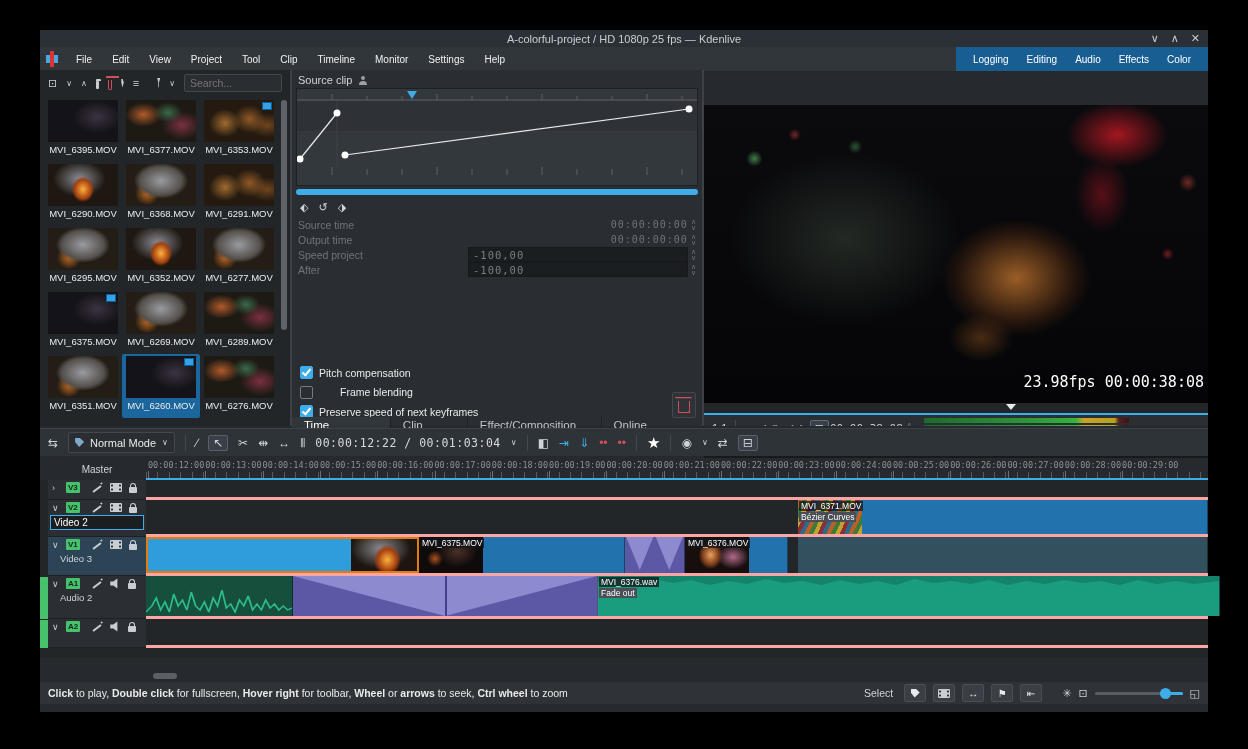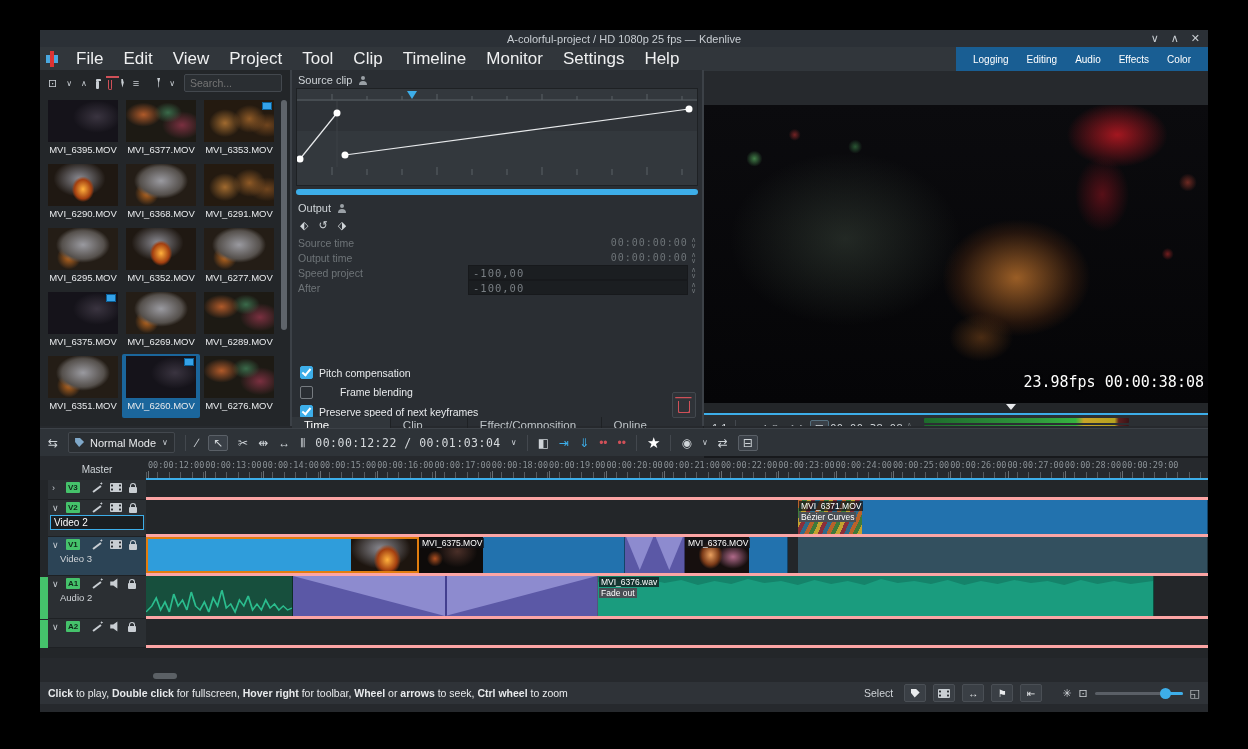--- a/index.html
+++ b/index.html
@@ -8,21 +8,21 @@
   #win{position:absolute;left:40px;top:30px;width:1168px;height:682px;background:#26292d;}
   
   #titlebar{position:absolute;left:0;top:0;width:100%;height:17px;background:#2b3036;color:#c8cdd2;
     font-size:11px;display:flex;align-items:center;justify-content:center;}
   #winbtns{position:absolute;right:8px;top:2px;display:flex;gap:12px;color:#c8cdd2;font-size:11px;}
   #menubar{position:absolute;left:0;top:17px;width:100%;height:24px;background:#31363b;display:flex;align-items:center;}
   #appicon{width:16px;height:16px;margin:0 6px 0 4px;background:
     linear-gradient(90deg,transparent 6px,#d33 6px,#d33 10px,transparent 10px),
     linear-gradient(#49a8e0 0 0) 2px 4px/5px 8px no-repeat,
     linear-gradient(#49a8e0 0 0) 9px 4px/5px 8px no-repeat;border-radius:2px;}
-  .menu-item{padding:0 10px;font-size:17px;color:#eff0f1;height:24px;display:flex;align-items:center;}
+  .menu-item{padding:0 10px;font-size:10px;color:#eff0f1;height:24px;display:flex;align-items:center;}
   #workspaces{position:absolute;right:0;top:17px;height:24px;background:#195e93;display:flex;align-items:center;padding:0 8px;}
   .ws-item{color:#fff;font-size:10px;padding:0 9px;}
   
   .panel{position:absolute;background:#232629;}
   .vsep{position:absolute;top:40px;width:2px;height:356px;background:#3c4147;}
   
   #bin{left:0;top:40px;width:250px;height:356px;}
   #bin-toolbar{height:26px;display:flex;align-items:center;gap:9px;padding:0 8px;color:#c9ced3;font-size:11px;}
   #bin-items{position:absolute;left:4px;top:28px;right:12px;bottom:18px;display:flex;flex-wrap:wrap;}
   .bin-item{width:78px;height:62px;display:flex;flex-direction:column;align-items:center;padding-top:2px;}
@@ -372,24 +372,20 @@
         <polyline points="3,70 40,24" fill="none" stroke="#e8eaec" stroke-width="1.2"></polyline>
         <polyline points="48,66 392,20" fill="none" stroke="#e8eaec" stroke-width="1.2"></polyline>
         <circle cx="3" cy="70" r="3.5" fill="#fff"></circle>
           <circle cx="40" cy="24" r="3.5" fill="#fff"></circle>
         <circle cx="48" cy="66" r="3.5" fill="#fff"></circle>
           <circle cx="392" cy="20" r="3.5" fill="#fff"></circle>
         <path d="M110 2 l10 0 l-5 8 z" fill="#3daee9"></path>
       </svg>
     </div>
     <div id="zoombar"></div>
-    <div class="remap-hd">
-      <span>Output</span>
-      <span class="i i-person"></span>
-    </div>
     <div class="kf-toolbar">
       <span class="kf-btn">⬖</span>
       <span class="kf-btn">↺</span>
       <span class="kf-btn">⬗</span>
     </div>
     <div>
 
     <div class="field-row">
           <span class="flabel">Source time</span>
           <span class="fval mono">00:00:00:00</span>
@@ -668,21 +664,21 @@
               <polyline fill="none" stroke="#2bbd8e" stroke-width="1.2" points="0,36 4,30 7,22 10,34 13,26 16,36 19,18 22,30 25,24 28,34 31,16 34,30 37,34 40,26 43,36 46,22 49,30 52,14 55,32 58,28 61,36 64,24 67,30 70,20 73,34 76,28 79,34 82,24 85,32 88,28 91,34 94,30 97,34 100,32"></polyline>
             </svg>
 
           <div class="clip-labels"></div>
         </div>
           <div class="clip mix-a" style="left: 147px; width: 305px;">
 
           <div class="mix-div"></div>
           <div class="clip-labels"></div>
         </div>
-          <div class="clip c-teal" style="left: 452px; width: 556px;">
+          <div class="clip c-teal" style="left: 452px; width: 622px;">
 
           <svg class="wave" viewBox="0 0 100 40" preserveAspectRatio="none">
               <path fill="#1a9c7e" d="M0,6 3,4 6,8 9,3 12,7 15,4 18,9 21,5 24,8 27,3 30,7 33,5 36,9 39,4 42,8 45,5 48,9 51,3 54,7 57,5 60,8 63,4 66,9 69,5 72,8 75,4 78,7 81,5 84,9 87,4 90,8 93,5 96,8 100,5 L100,40 0,40 Z"></path>
             </svg>
 
           <div class="clip-labels">
               <span class="chip">MVI_6376.wav</span>
               <span class="chip tag">Fade out</span>
             </div>
         </div>

